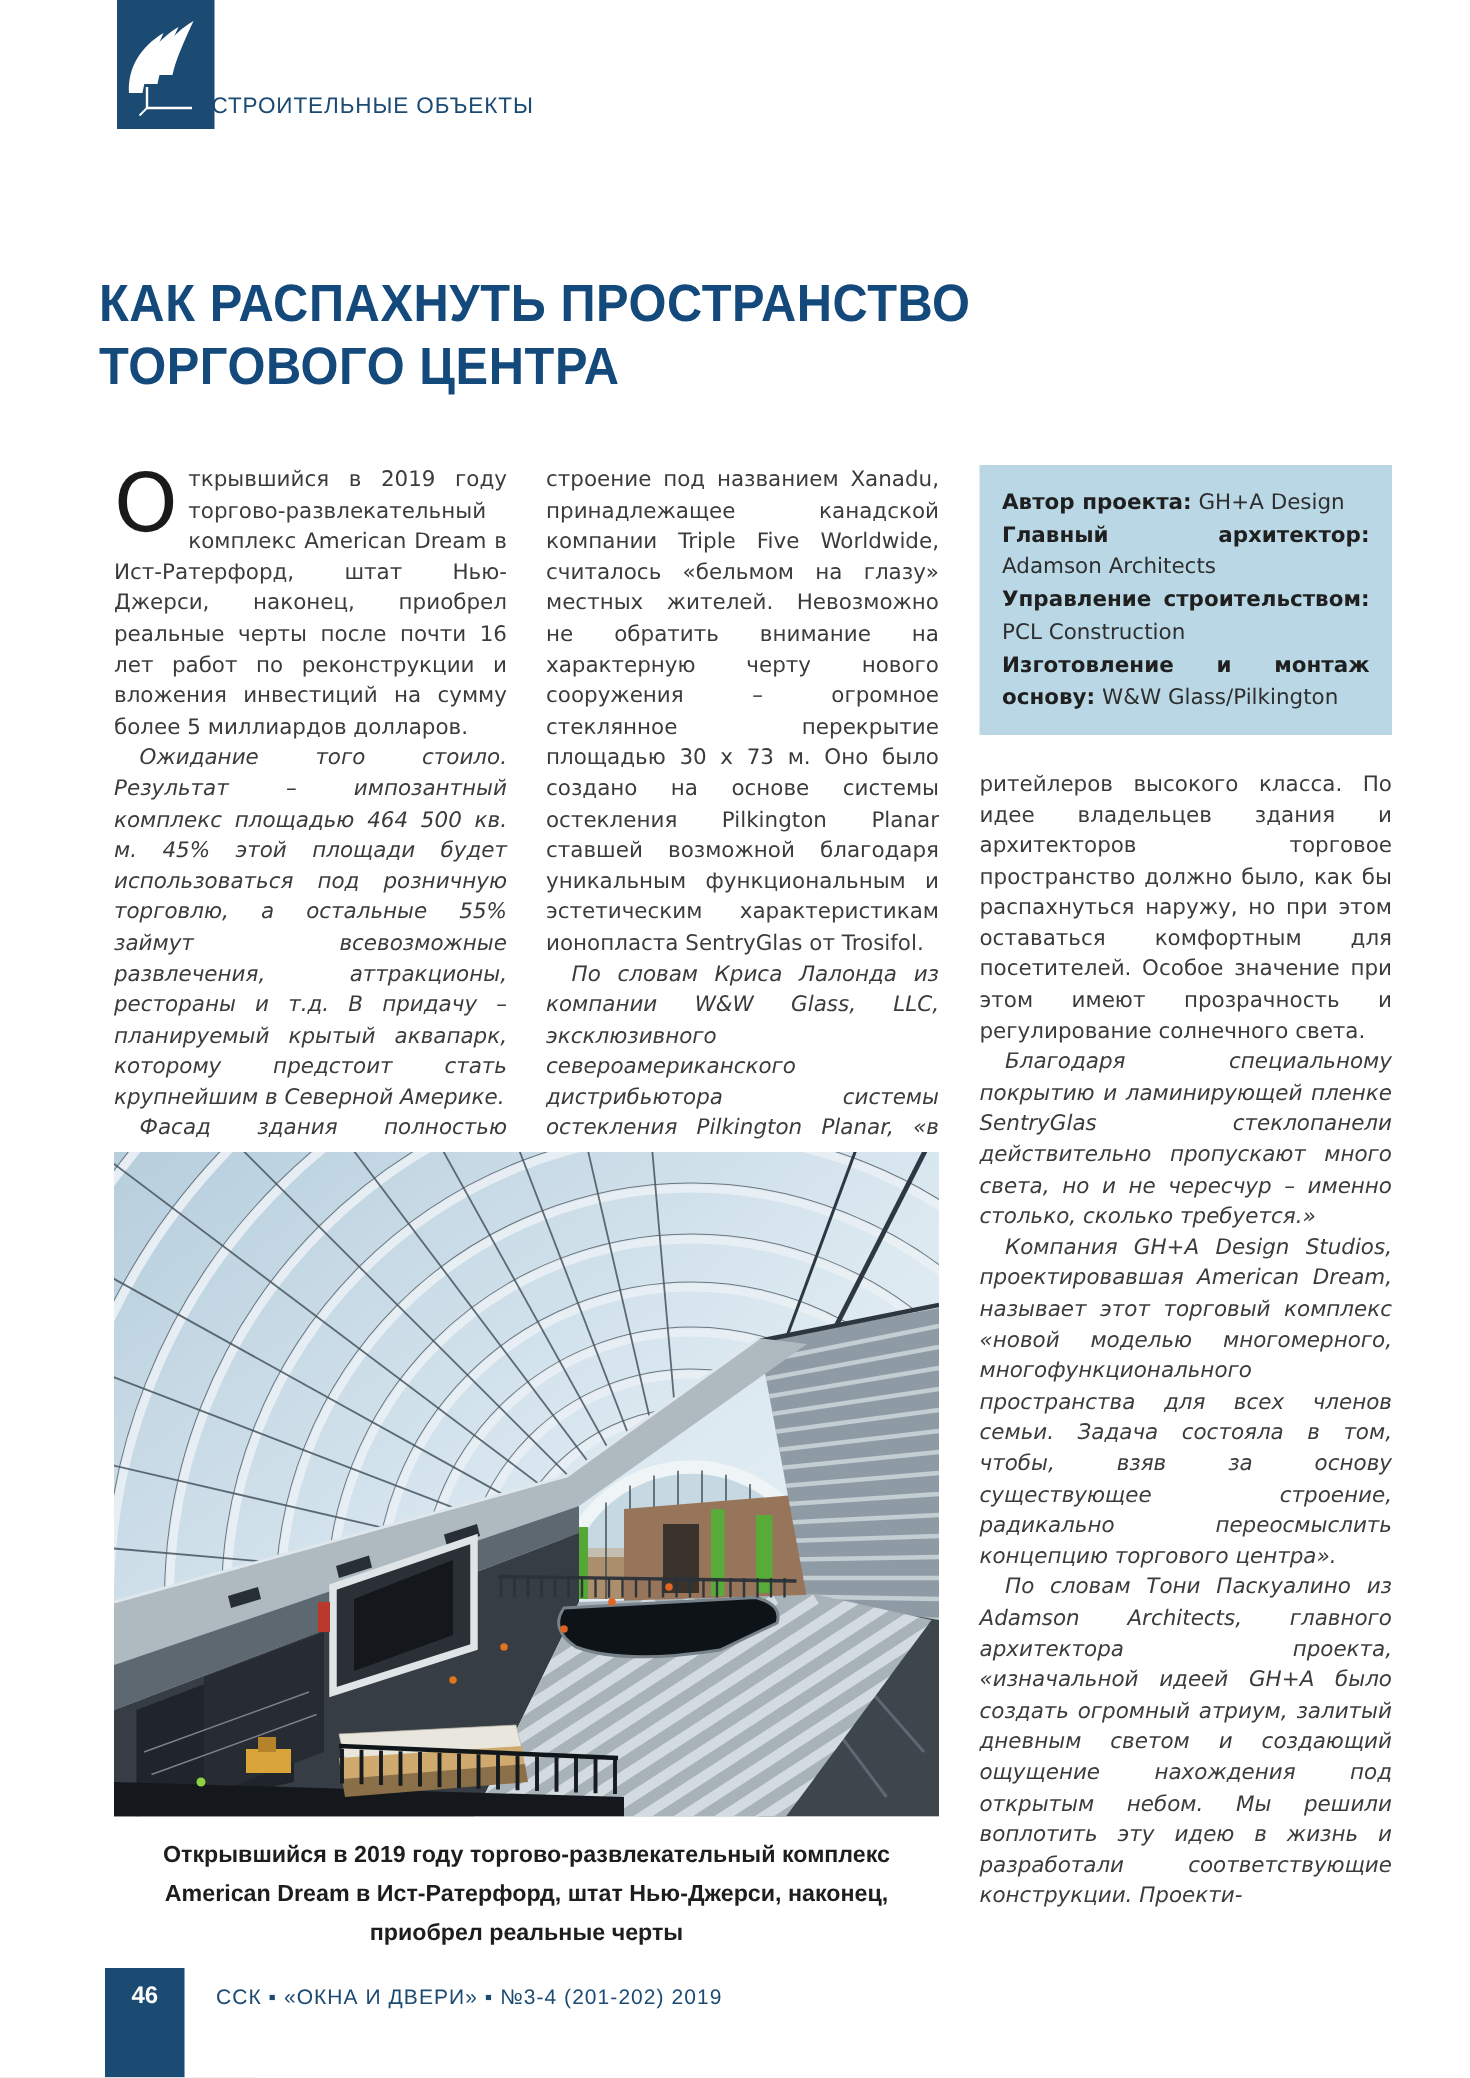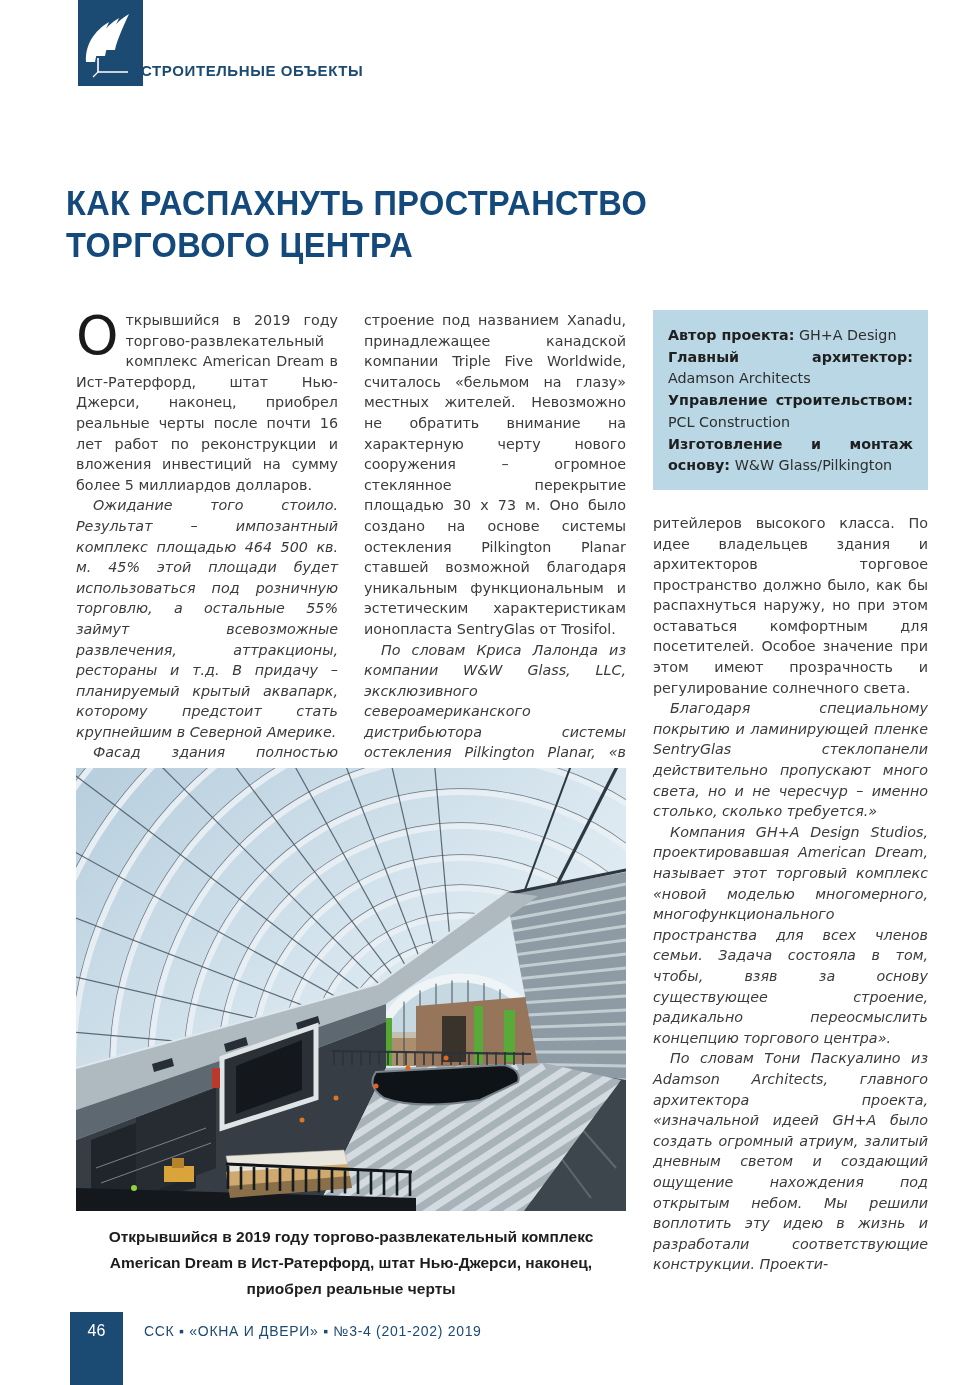--- a/index.html
+++ b/index.html
@@ -12,21 +12,21 @@
   .page{
     position:relative;width:980px;height:1385px;background:#ffffff;
     margin:0 auto;overflow:hidden;
     font-family:"DejaVu Sans","Liberation Sans",sans-serif;
   }
   
   .logo-box{position:absolute;left:78px;top:0;width:65px;height:86px;background:var(--accent);}
   .logo-box svg{display:block;width:65px;height:86px;}
   .section-title{
     position:absolute;left:141px;top:62px;
-    font-family:"Liberation Sans",sans-serif;font-weight:bold;font-size:15px;
+    font-family:"Liberation Sans",sans-serif;font-weight:normal;font-size:15px;
     letter-spacing:.6px;color:var(--accent);
   }
   
   .title{
     position:absolute;left:66px;top:182px;width:900px;
     font-family:"Liberation Sans",sans-serif;font-weight:bold;
     font-size:35px;line-height:42px;color:var(--title-color);
     letter-spacing:.4px;transform:scaleX(.93);transform-origin:0 0;
   }
   
@@ -56,21 +56,21 @@
   .infobox p{
     margin:0;text-align:justify;font-size:14.3px;line-height:21.7px;color:#2e2e2e;
     overflow-wrap:break-word;
   }
   .infobox strong{color:#1f1f1f;}
   .col3{margin-top:23px;width:275px;}
   
   .pagebox{
     position:absolute;left:70px;top:1312px;width:53px;height:73px;
     background:var(--accent);color:#ffffff;
-    font-family:"Liberation Sans",sans-serif;font-weight:normal;font-size:16px;
+    font-family:"Liberation Sans",sans-serif;font-weight:bold;font-size:16px;
     text-align:center;padding-top:10px;box-sizing:border-box;
   }
   .journal{
     position:absolute;left:144px;top:1323px;
     font-family:"Liberation Sans",sans-serif;font-size:14px;
     letter-spacing:.7px;color:var(--accent);text-align:right;
   }
 </style>
 </head>
 <body>

